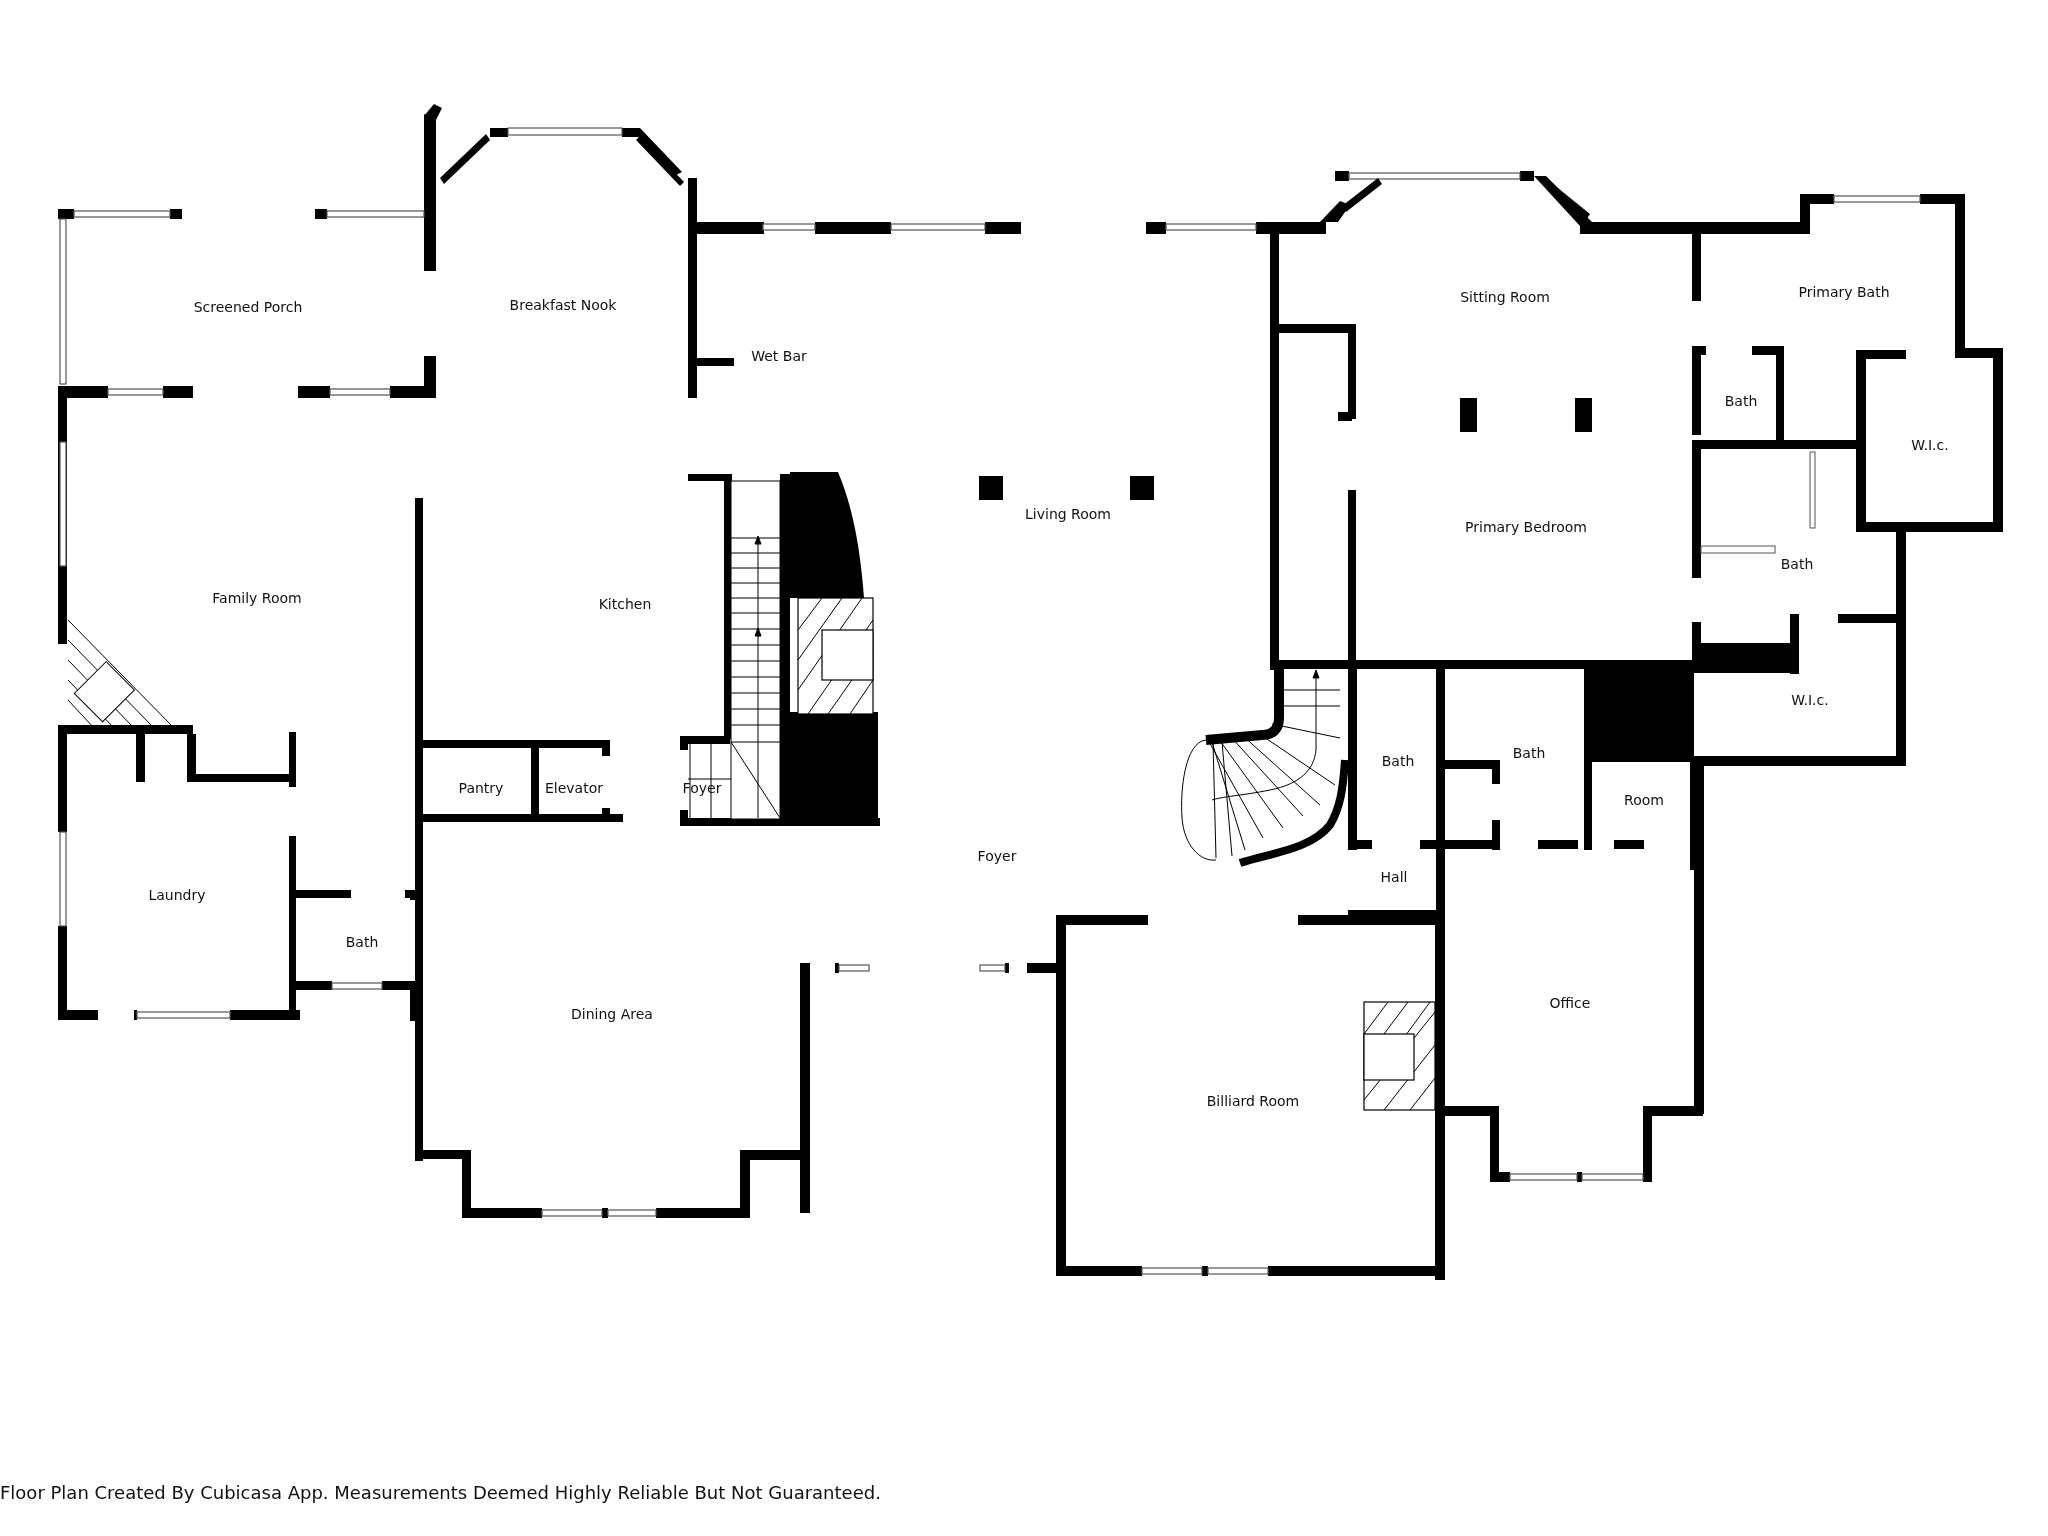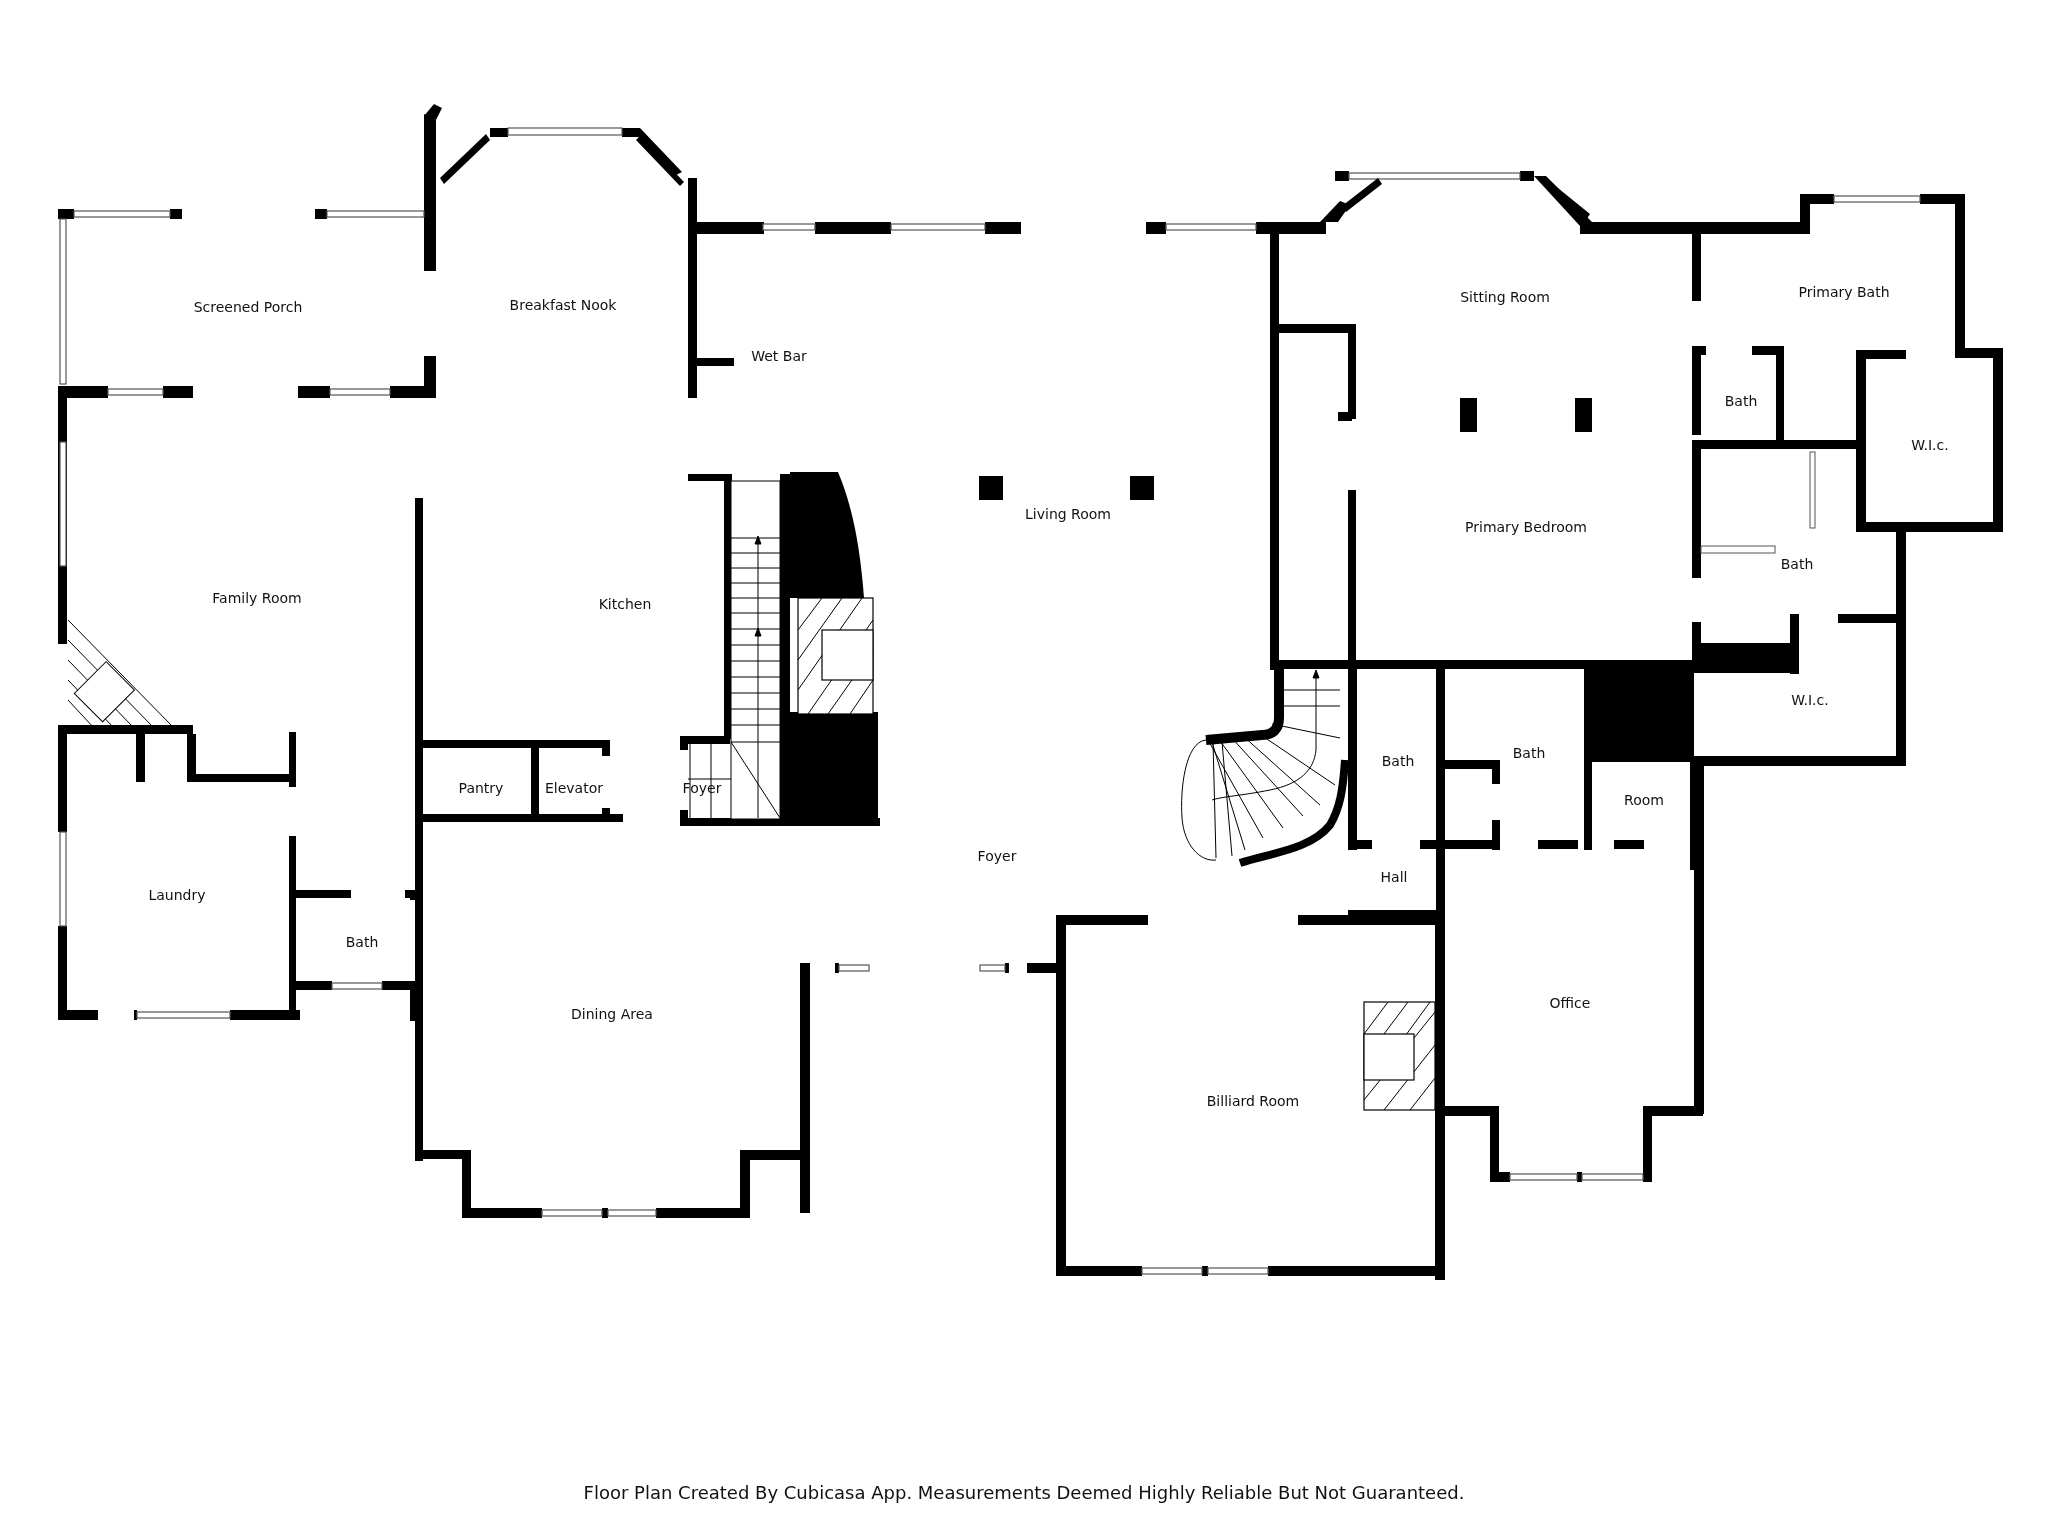--- a/index.html
+++ b/index.html
@@ -2,21 +2,21 @@
 <html><head>
 <meta charset="utf-8">
 <style>
   html,body{margin:0;padding:0;background:#ffffff;}
   body{width:2048px;height:1536px;overflow:hidden;position:relative;font-family:"DejaVu Sans","Liberation Sans",sans-serif;}
   #plan{position:absolute;left:0;top:0;width:2048px;height:1536px;}
   .wall{fill:#000;}
   .ln{stroke:#000;fill:none;}
   .win rect{fill:#fff;stroke:#555;stroke-width:1.2;}
   .lbl{font-family:"DejaVu Sans","Liberation Sans",sans-serif;font-size:14px;fill:#111;text-anchor:middle;}
-  .footer{position:absolute;left:0;width:2048px;top:1482px;text-align:center;font-family:"DejaVu Sans","Liberation Sans",sans-serif;font-size:18px;color:#111;}
+  .footer{position:absolute;left:0;width:2048px;top:1482px;font-family:"DejaVu Sans","Liberation Sans",sans-serif;font-size:18px;color:#111;}
 </style>
 </head>
 <body>
 
 <svg id="plan" viewBox="0 0 2048 1536" xmlns="http://www.w3.org/2000/svg">
 
   <g class="wall">
 
     <rect x="58" y="209" width="16" height="10"></rect>
     <rect x="170" y="209" width="12" height="10"></rect>

